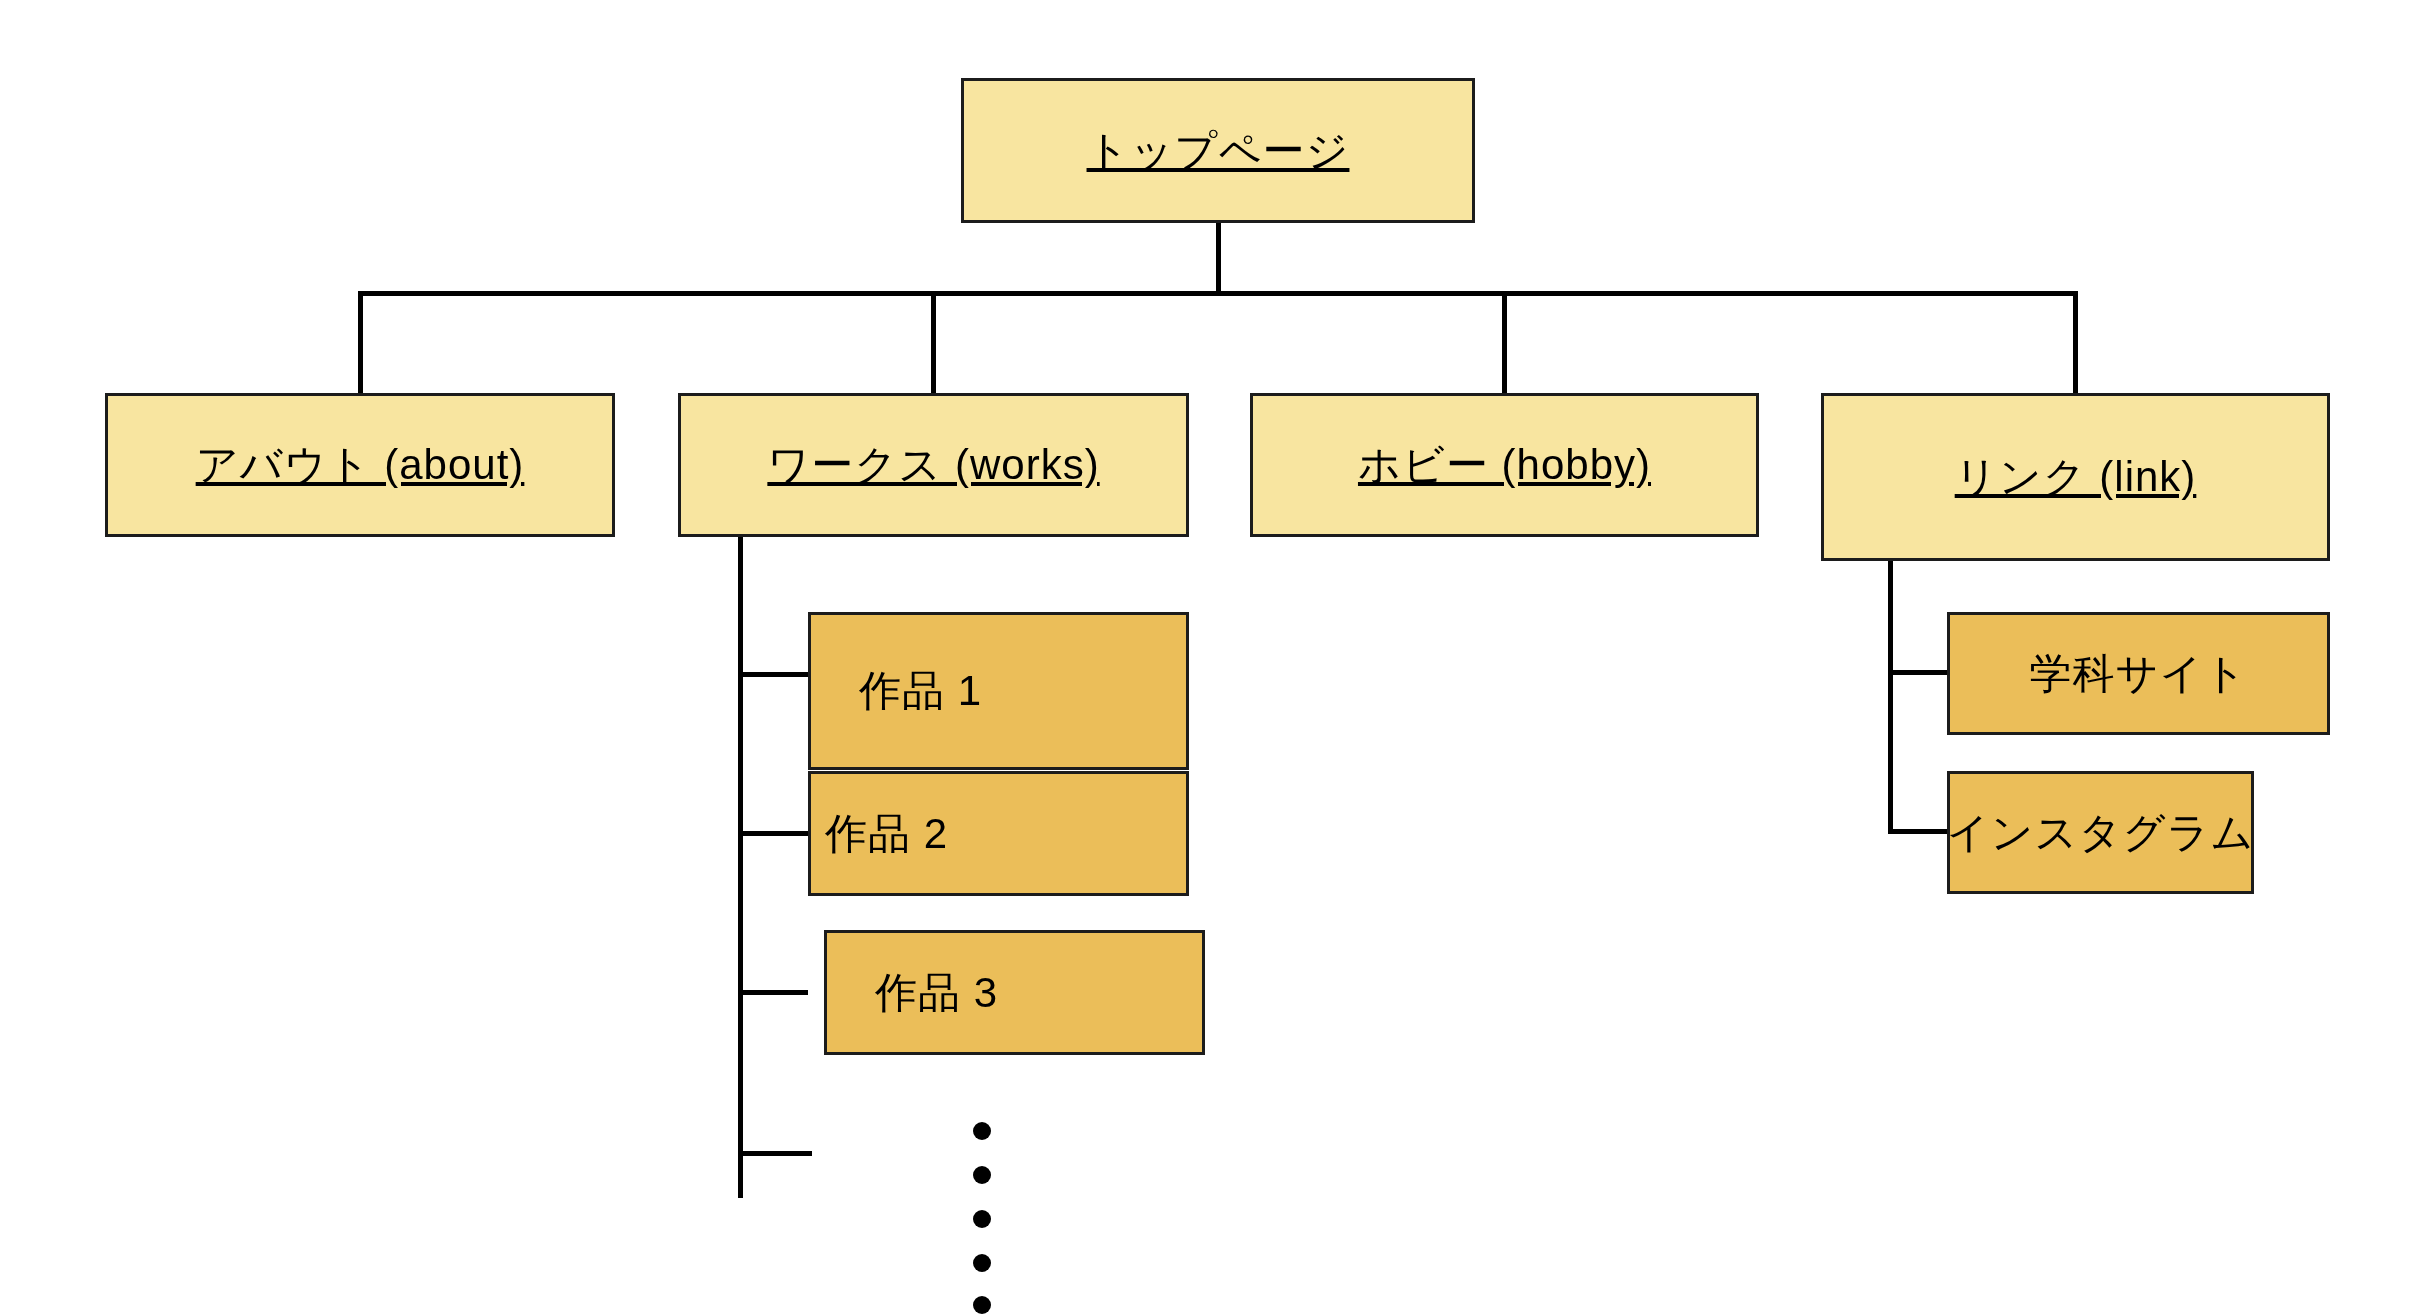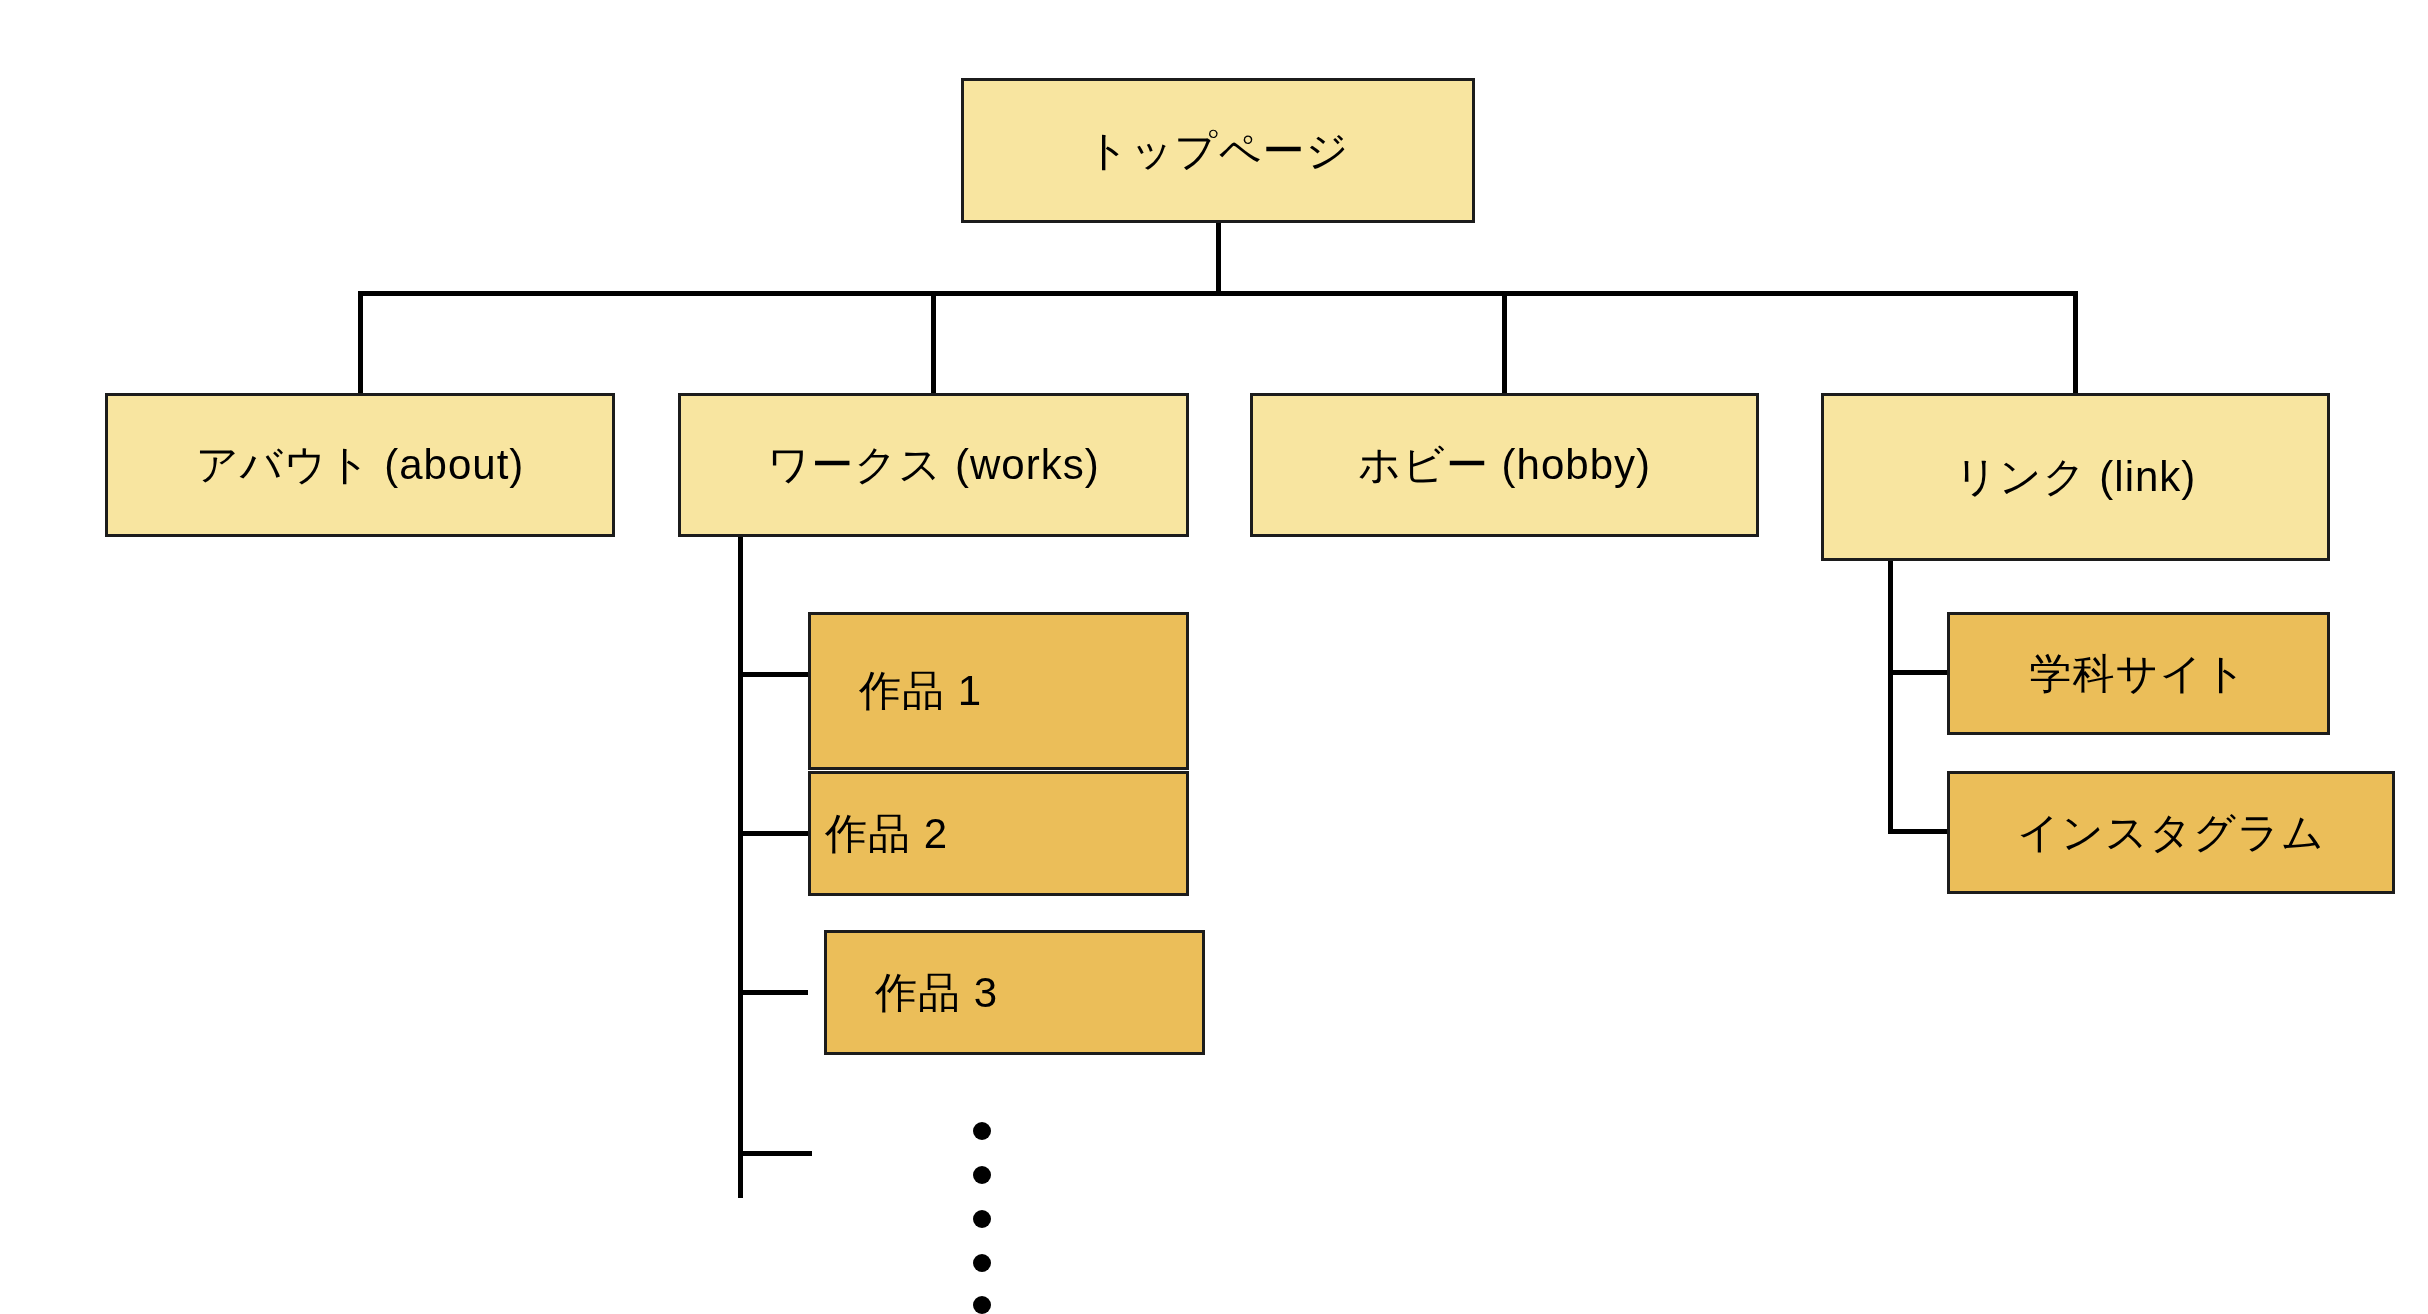--- a/index.html
+++ b/index.html
@@ -26,21 +26,21 @@
     box-sizing: border-box;
     border: 3px solid var(--border, #1c1c1c);
     display: flex;
     align-items: center;
     justify-content: center;
     font-size: 42px;
     letter-spacing: 1px;
     color: #000000;
     white-space: nowrap;
   }
-  .lvl1 { background: var(--lvl1, #f8e5a0); }
+  .lvl1 { background: var(--lvl1, #f8e5a0); text-decoration: underline; }
   .lvl2 { background: var(--lvl2, #ebbe59); }
   .box.left-text {
     justify-content: flex-start;
     padding-left: 48px;
   }
   
   .dot {
     position: absolute;
     width: 18px;
     height: 18px;
@@ -81,15 +81,15 @@
   <div class="box lvl2 left-text" style="left:808px; top:771px; width:381px; height:125px;padding-left:14px;">作品 2</div>
   <div class="box lvl2 left-text" style="left:824px; top:930px; width:381px; height:125px;">作品 3</div>
 
   <div class="dot" style="left:973px; top:1122px;"></div>
   <div class="dot" style="left:973px; top:1166px;"></div>
   <div class="dot" style="left:973px; top:1210px;"></div>
   <div class="dot" style="left:973px; top:1254px;"></div>
   <div class="dot" style="left:973px; top:1296px;"></div>
 
   <div class="box lvl2" style="left:1947px; top:612px; width:383px; height:123px;">学科サイト</div>
-  <div class="box lvl2" style="left:1947px; top:771px; width:448px; height:123px;">インスタグラム</div>
+  <div class="box lvl2" style="left:1947px; top:771px; width:307px; height:123px;">インスタグラム</div>
 
 </div>
 
 </body></html>

